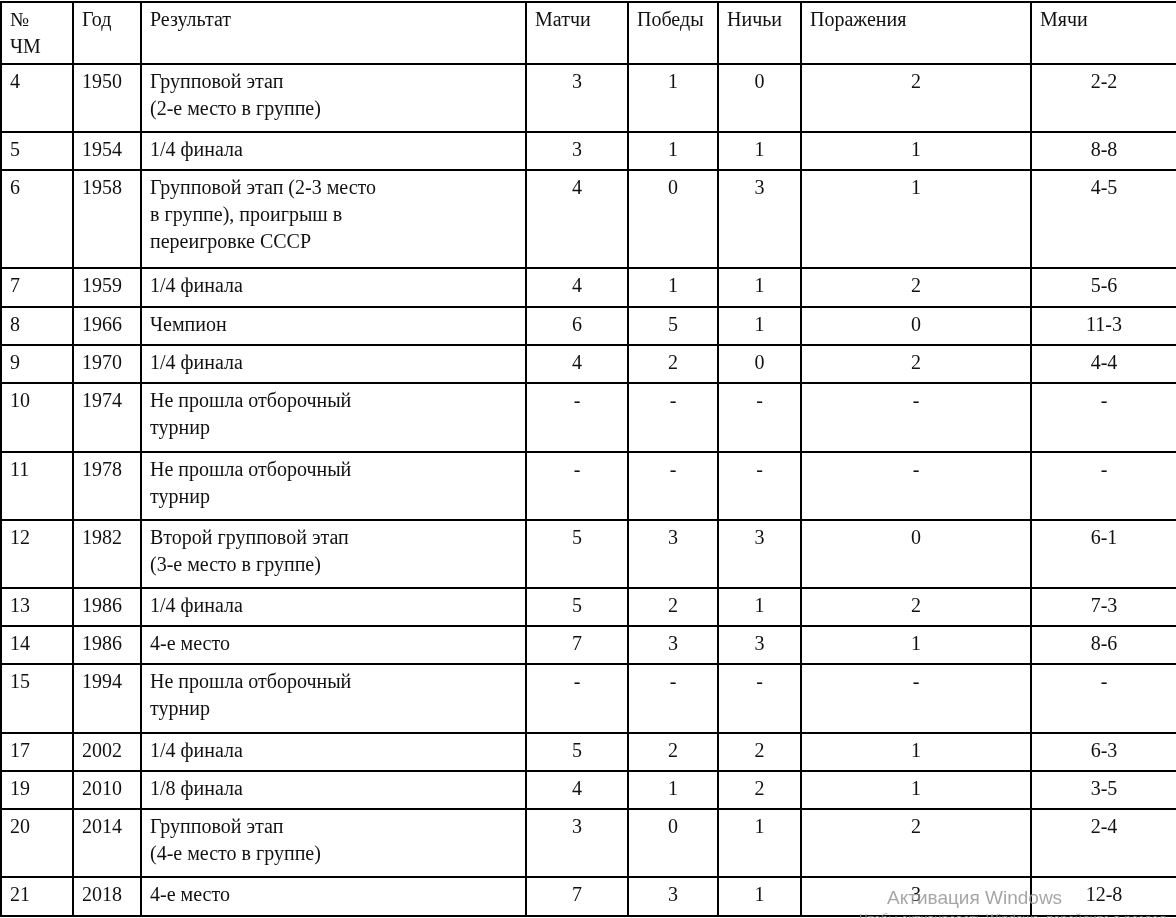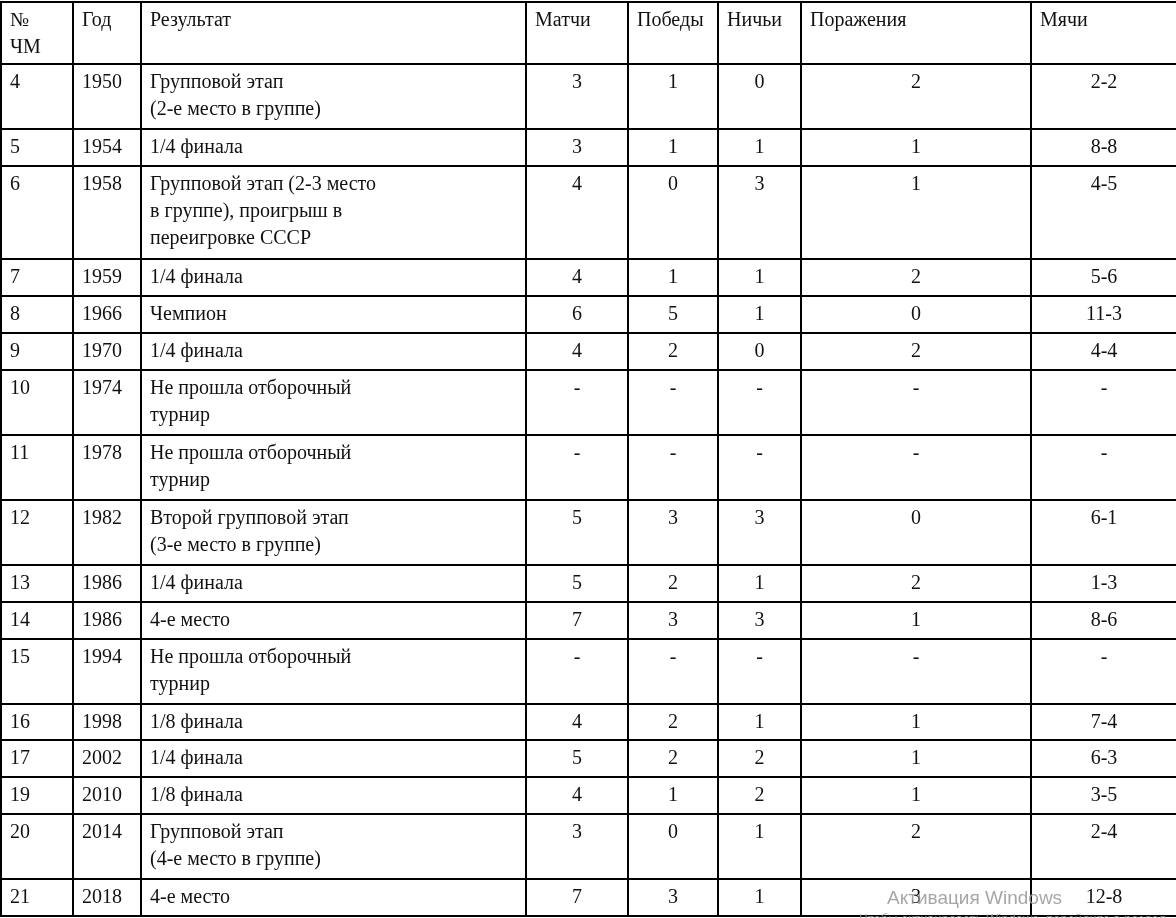--- a/index.html
+++ b/index.html
@@ -184,21 +184,21 @@
         <td class="center">6-1</td>
       </tr>
       <tr>
         <td class="left">13</td>
         <td class="left">1986</td>
         <td class="left result">1/4 финала</td>
         <td class="center">5</td>
         <td class="center">2</td>
         <td class="center">1</td>
         <td class="center">2</td>
-        <td class="center">1-3</td>
+        <td class="center">7-3</td>
       </tr>
       <tr>
         <td class="left">14</td>
         <td class="left">1986</td>
         <td class="left result">4-е место</td>
         <td class="center">7</td>
         <td class="center">3</td>
         <td class="center">3</td>
         <td class="center">1</td>
         <td class="center">8-6</td>
@@ -208,30 +208,20 @@
         <td class="left">1994</td>
         <td class="left result">Не прошла отборочный
 турнир</td>
         <td class="center">-</td>
         <td class="center">-</td>
         <td class="center">-</td>
         <td class="center">-</td>
         <td class="center">-</td>
       </tr>
       <tr>
-        <td class="left">16</td>
-        <td class="left">1998</td>
-        <td class="left result">1/8 финала</td>
-        <td class="center">4</td>
-        <td class="center">2</td>
-        <td class="center">1</td>
-        <td class="center">1</td>
-        <td class="center">7-4</td>
-      </tr>
-      <tr>
         <td class="left">17</td>
         <td class="left">2002</td>
         <td class="left result">1/4 финала</td>
         <td class="center">5</td>
         <td class="center">2</td>
         <td class="center">2</td>
         <td class="center">1</td>
         <td class="center">6-3</td>
       </tr>
       <tr>

